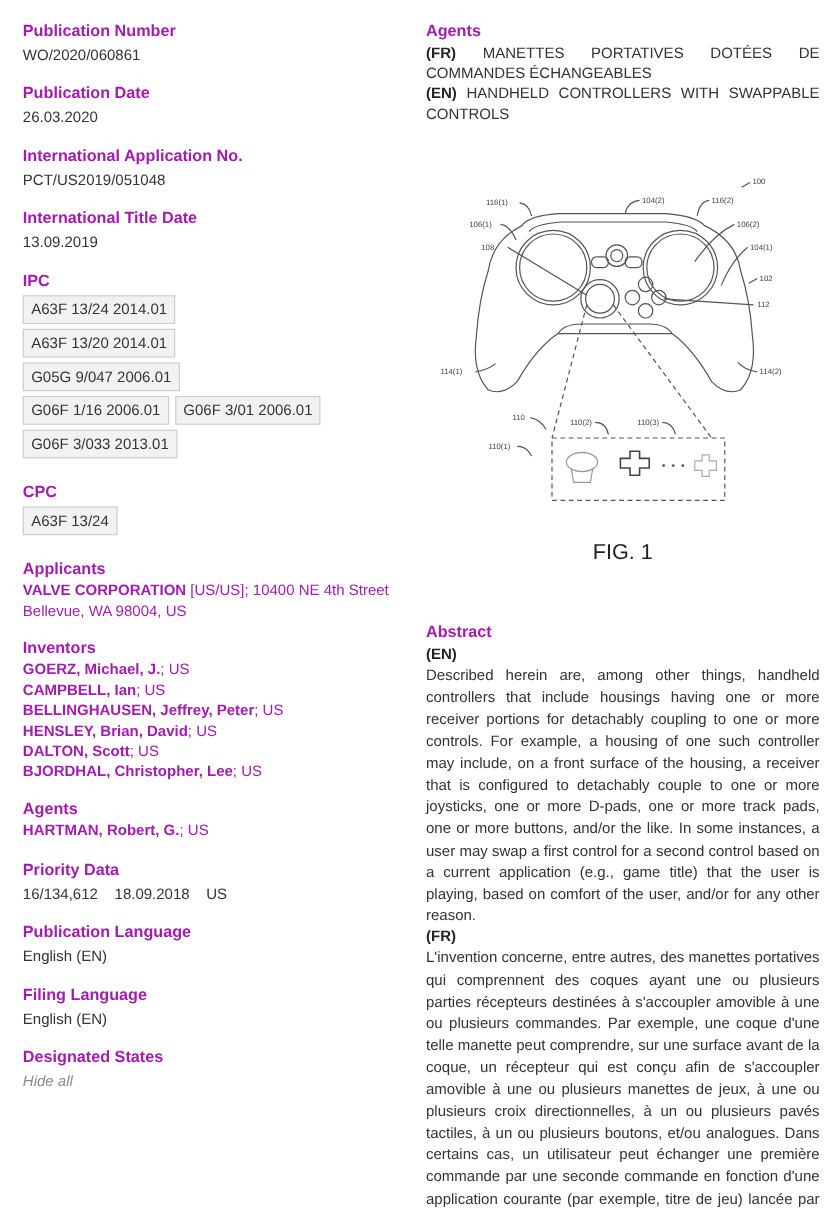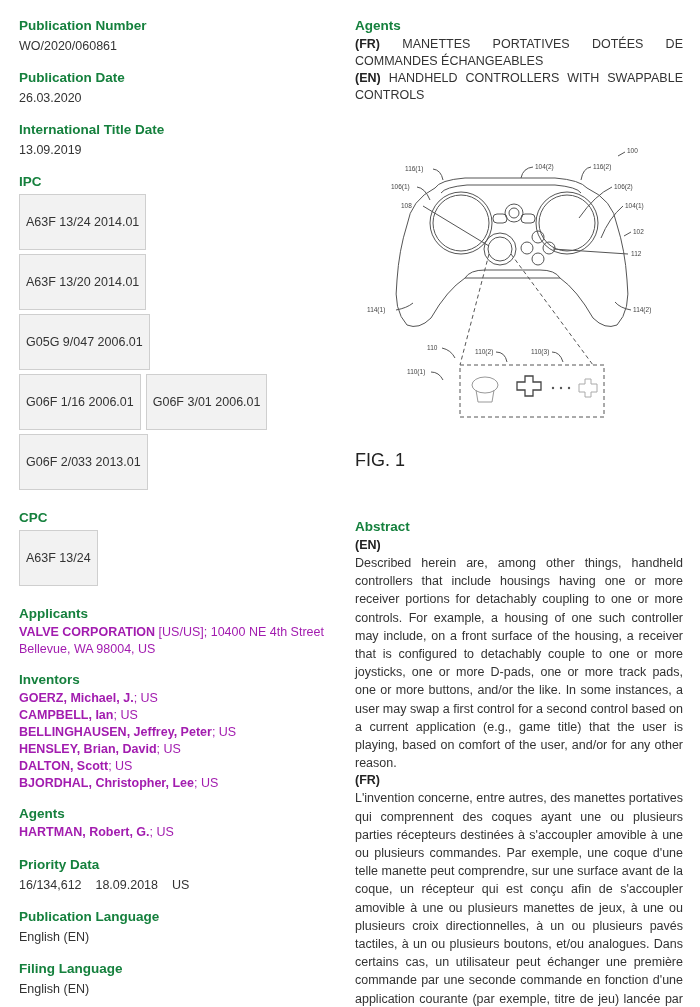--- a/index.html
+++ b/index.html
@@ -4,66 +4,70 @@
   <style>
     html, body { margin: 0; padding: 0; background: #ffffff; }
     body {
       width: 700px; height: 1007px; overflow: hidden; position: relative;
       font-family: "Liberation Sans", "DejaVu Sans", sans-serif;
       color: #222;
     }
     .left { position: absolute; left: 19px; top: 16px; width: 320px; }
     .right { position: absolute; left: 355px; top: 16px; width: 328px; }
     .field { margin-bottom: 12px; }
-    .label { font-weight: bold; font-size: 13.5px; line-height: 20px; color: #15803d; }
+    .label { font-weight: bold; font-size: 13.5px; line-height: 20px; color: #a21caf; }
     .value { font-size: 12.5px; line-height: 20px; color: #333; }
     .tags { display: flex; flex-wrap: wrap; gap: 4px 5px; width: 250px; margin-top: 2px; }
     .tag {
       font-size: 12.5px; color: #333; background: #f2f2f2; border: 1px solid #cfcfcf;
-      padding: 18px 6px; line-height: 18px; white-space: nowrap;
+      padding: 2px 6px; line-height: 18px; white-space: nowrap;
     }
     .person { font-size: 12.5px; line-height: 17px; color: #a21caf; }
     .person b { font-weight: bold; }
     .hide-all { font-style: italic; color: #8a8a8a; font-size: 12.5px; line-height: 20px; cursor: pointer; }
     .title-line { font-size: 12.5px; line-height: 17px; text-align: justify; color: #333; }
     .title-line b { color: #222; }
     .figure { position: relative; width: 328px; height: 345px; margin-top: 36px; }
-    .fig-caption { position: absolute; left: 0; width: 328px; top: 310px; font-size: 18px; color: #222; }
+    .fig-caption { position: absolute; left: 0; width: 328px; top: 310px; text-align: center; font-size: 18px; color: #222; }
     .abstract { margin-top: 32px; }
     .abstract .label { margin-bottom: 0; }
     .lang { font-weight: bold; font-size: 12.5px; line-height: 17px; color: #222; }
     .para { font-size: 12.5px; line-height: 18.2px; text-align: justify; color: #333; }
     svg text { font-family: "Liberation Sans", sans-serif; }
   </style>
 </head>
 <body>
 
 <div class="left">
   <div class="field">
     <div class="label">Publication Number</div>
     <div class="value">WO/2020/060861</div>
   </div>
   <div class="field">
     <div class="label">Publication Date</div>
     <div class="value">26.03.2020</div>
   </div>
   <div class="field">
+    <div class="label">International Application No.</div>
+    <div class="value">PCT/US2019/051048</div>
+  </div>
+  <div class="field">
     <div class="label">International Title Date</div>
     <div class="value">13.09.2019</div>
   </div>
 
   <div class="field">
     <div class="label">IPC</div>
     <div class="tags">
       <span class="tag">A63F 13/24 2014.01</span>
       <span class="tag">A63F 13/20 2014.01</span>
       <span class="tag">G05G 9/047 2006.01</span>
       <span class="tag">G06F 1/16 2006.01</span>
       <span class="tag">G06F 3/01 2006.01</span>
-      <span class="tag">G06F 2/033 2013.01</span>
+      <span class="tag">G06F 3/033 2013.01</span>
     </div>
   </div>
 
   <div class="field" style="margin-top:18px">
     <div class="label">CPC</div>
     <div class="tags">
       <span class="tag">A63F 13/24</span>
     </div>
   </div>
 

